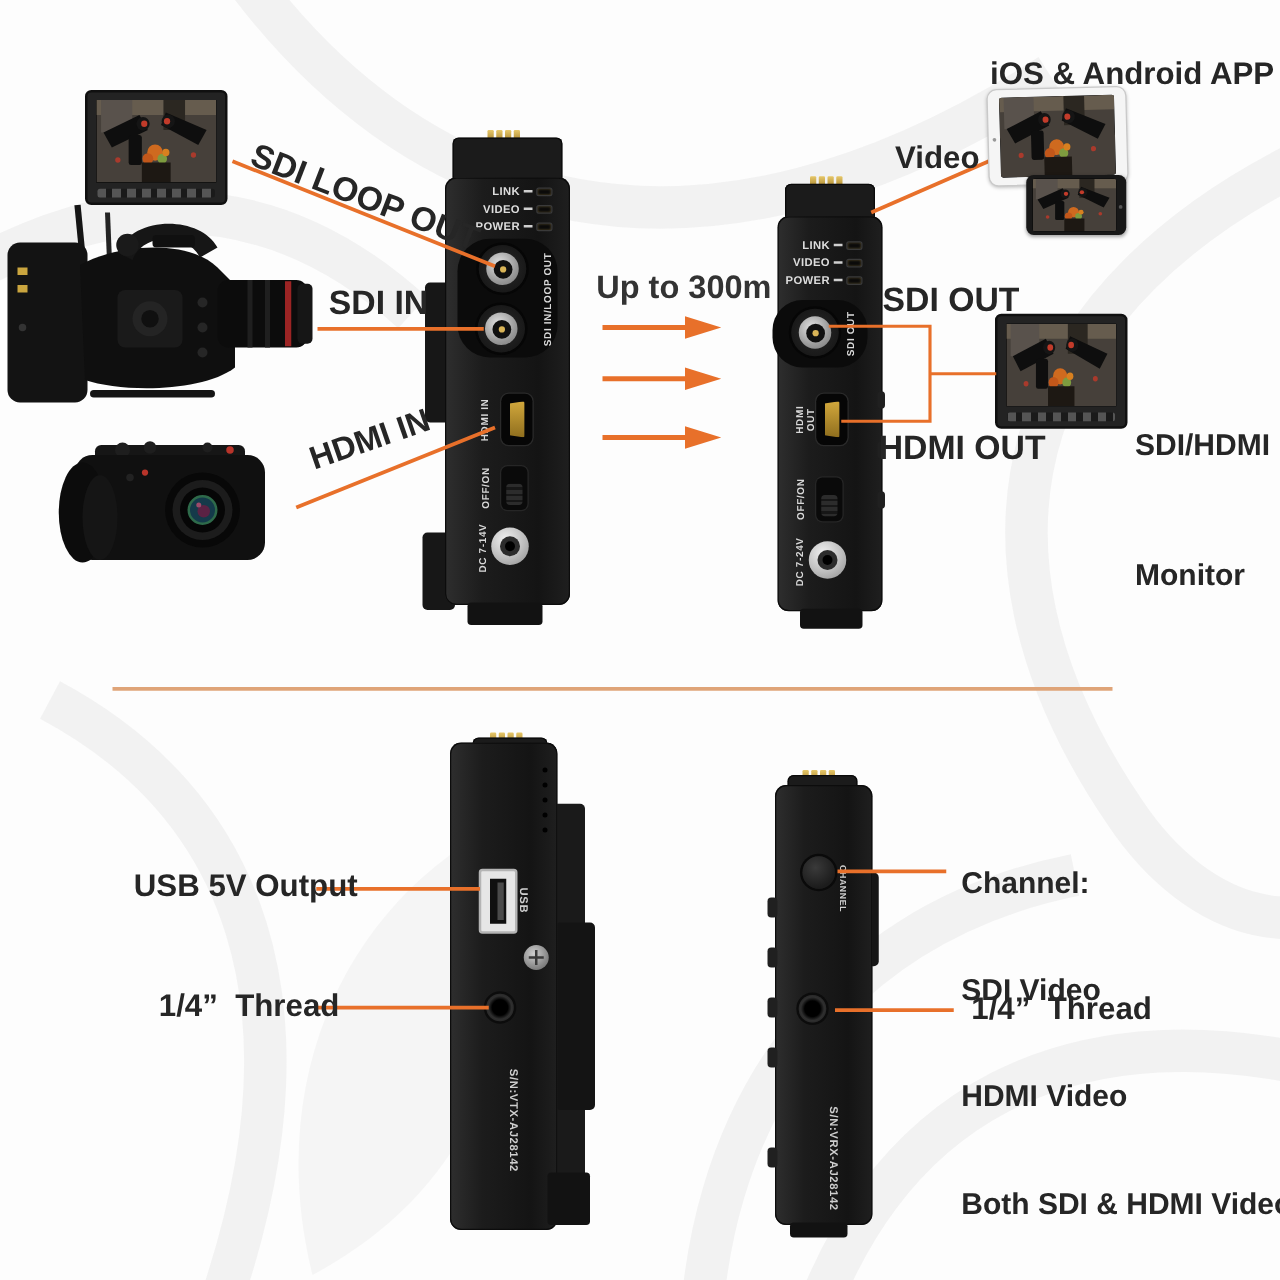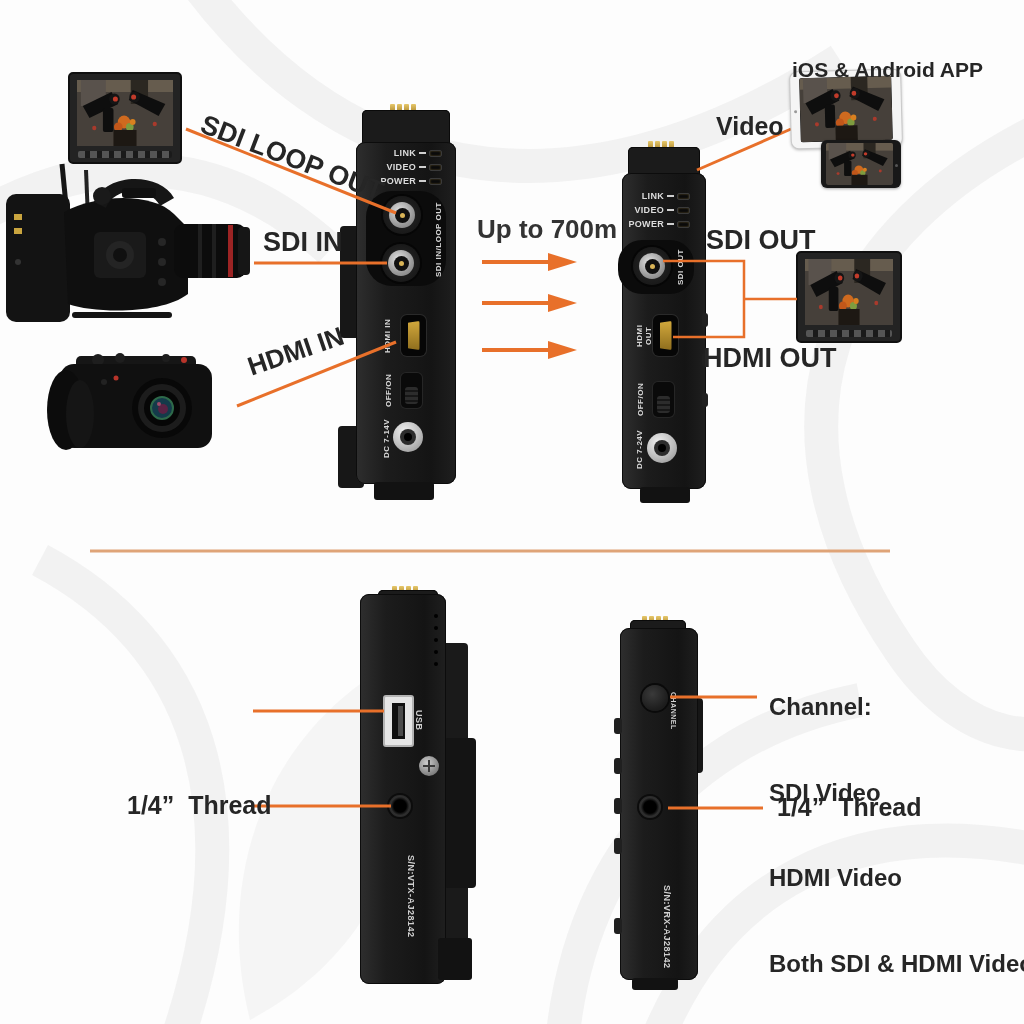--- a/index.html
+++ b/index.html
@@ -369,25 +369,30 @@
           <line x1="482" y1="350" x2="550" y2="350"></line>
           <polygon points="548,341 577,350 548,359" stroke="none"></polygon>
         </g>
     </g>
     <line x1="90" y1="551" x2="890" y2="551" stroke="#dfa478" stroke-width="3"></line>
   </svg>
 
   <span class="lbl" style="left:207px;top:110px;font-size:27px;transform:rotate(21deg);transform-origin:left top;">SDI LOOP OUT</span>
   <span class="lbl" style="left:263px;top:228px;font-size:27px;">SDI IN</span>
   <span class="lbl" style="left:244px;top:354px;font-size:26px;transform:rotate(-19deg);transform-origin:left top;">HDMI IN</span>
-  <span class="lbl" style="left:477px;top:215px;font-size:26px;color:#333;">Up to 700m</span>
+  <span class="lbl" style="left:477px;top:215px;font-size:26px;color:#333;">Up to 300m</span>
   <span class="lbl" style="left:716px;top:113px;font-size:25px;">Video</span>
-  <span class="lbl" style="left:792px;top:58px;font-size:21px;">iOS &amp; Android APP</span>
+  <span class="lbl" style="left:792px;top:46px;font-size:25px;">iOS &amp; Android APP</span>
   <span class="lbl" style="left:706px;top:226px;font-size:27px;">SDI OUT</span>
   <span class="lbl" style="left:703px;top:344px;font-size:27px;">HDMI OUT</span>
+  <div class="lbl" style="left:908px;top:270px;font-size:24px;line-height:1.45;">
+    <div>SDI/HDMI</div>
+    <div>Monitor</div>
+  </div>
+  <span class="lbl" style="left:107px;top:696px;font-size:25px;">USB 5V Output</span>
   <span class="lbl" style="left:127px;top:792px;font-size:25px;">1/4”  Thread</span>
   <div class="lbl" style="left:769px;top:636px;font-size:24px;line-height:28.5px;">
     <div>Channel:</div>
     <div>SDI Video</div>
     <div>HDMI Video</div>
     <div>Both SDI &amp; HDMI Video</div>
   </div>
   <span class="lbl" style="left:777px;top:794px;font-size:25px;">1/4”  Thread</span>
 
 </div>

